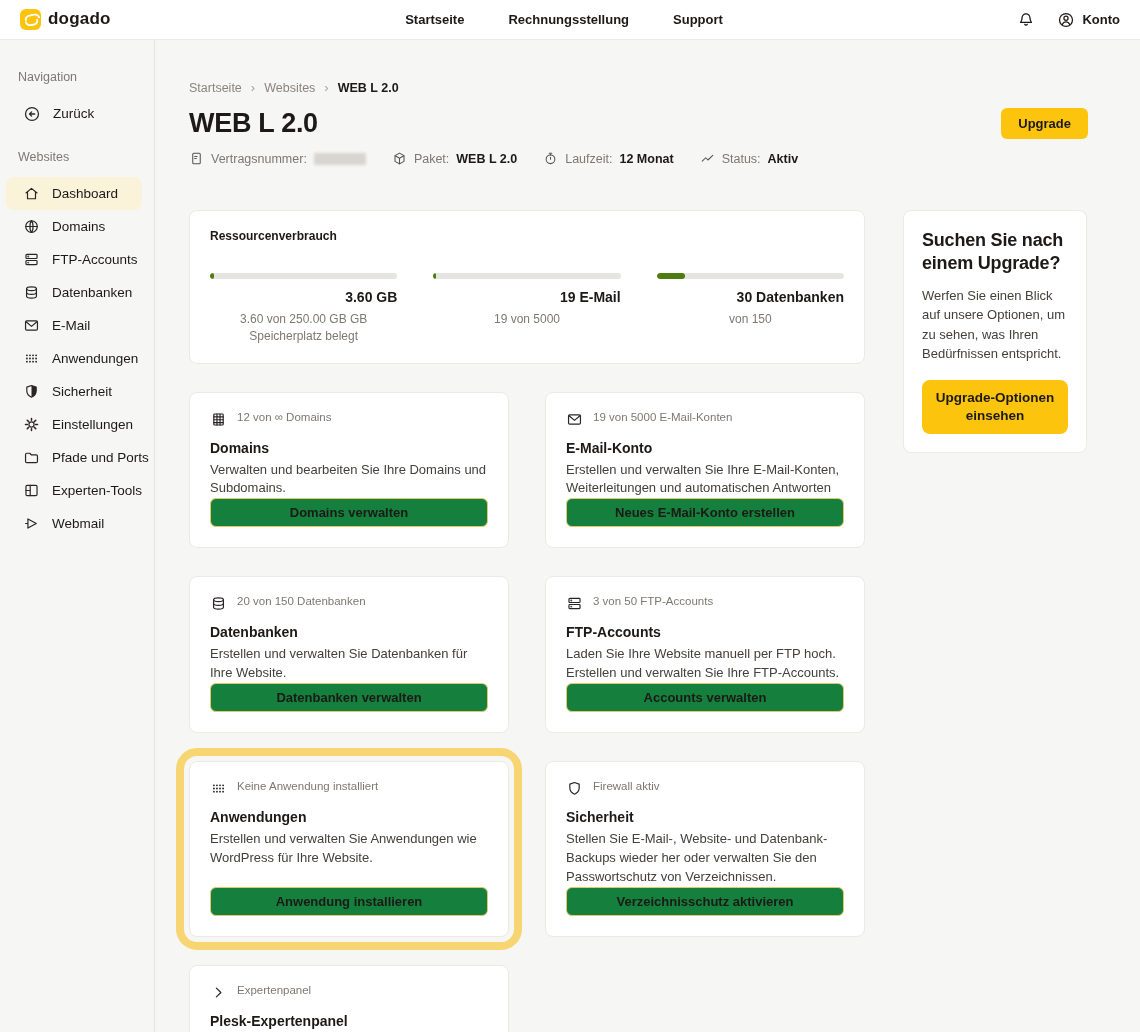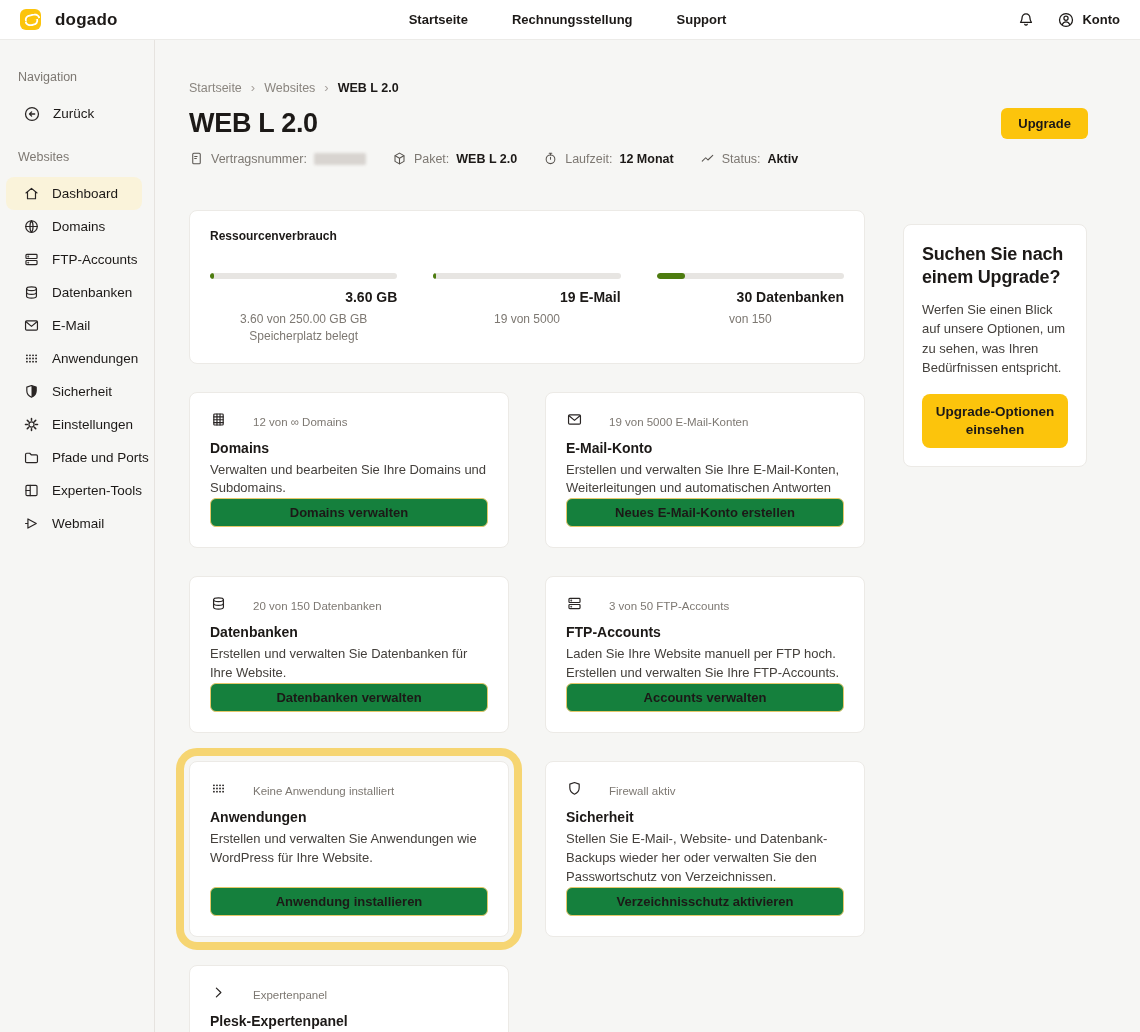--- a/index.html
+++ b/index.html
@@ -7,21 +7,21 @@
     --btn-border:#e4c86a; --active-bg:#faf3da;
     --ink:#1c1917; --ink2:#44403c; --muted:#7d7872; --line:#e9e6e2;
     --bg:#f6f6f4; --card:#ffffff;
   }
   *{box-sizing:border-box; margin:0; padding:0;}
   body{font-family:"Liberation Sans","DejaVu Sans",sans-serif; color:var(--ink); background:#fff;}
   .app{width:1140px; min-height:1032px; background:var(--bg);}
 
   
   .topbar{height:40px; background:#fff; border-bottom:1px solid #ecebe8; display:flex; align-items:center; padding:0 20px;}
-  .brand{display:flex; align-items:center; gap:14px;}
+  .brand{display:flex; gap:7px;}
   .brand-mark{width:21px; height:21px; border-radius:6px; background:var(--accent); position:relative; display:inline-block;}
   .brand-mark::after{content:""; position:absolute; left:4px; top:5px; width:12px; height:4px; border:2px solid #fff; border-radius:6px 6px 0 0; border-bottom:none; transform:rotate(-12deg);}
   .brand-mark::before{content:""; position:absolute; left:5px; bottom:4px; width:10px; height:4px; border:2px solid #fff; border-radius:0 0 6px 6px; border-top:none; transform:rotate(-12deg);}
   .brand-name{font-size:17px; font-weight:700; letter-spacing:.2px;}
   .topnav{flex:1; display:flex; justify-content:center; gap:44px;}
   .topnav a{font-size:13px; font-weight:600; color:var(--ink); text-decoration:none;}
   .top-right{display:flex; align-items:center; gap:22px;}
   .konto{display:flex; align-items:center; gap:7px; font-size:13px; font-weight:600; cursor:pointer;}
   .icbtn{display:flex; align-items:center; cursor:pointer;}
 
@@ -49,37 +49,37 @@
   .btn-upgrade{background:var(--accent); border:none; border-radius:6px; padding:8px 17px; font-size:13px; font-weight:700; font-family:inherit; color:var(--ink); cursor:pointer;}
 
   .meta-row{display:flex; align-items:center; gap:26px; font-size:12.5px; color:var(--muted); margin-bottom:44px;}
   .meta{display:flex; align-items:center; gap:7px;}
   .meta b{color:var(--ink); font-weight:700;}
   .meta svg{color:#57534e;}
   .redacted{display:inline-block; width:52px; height:12px; background:#d8d4d0; border-radius:2px; filter:blur(1.5px);}
 
   .content{display:flex; gap:38px; align-items:flex-start;}
   .col-main{width:676px;}
-  .col-side{width:184px;margin-top:14px;}
+  .col-side{width:184px;}
 
   .card{background:var(--card); border:1px solid #eceae6; border-radius:8px; padding:18px 20px 20px; display:flex; flex-direction:column;}
 
   
   .res-card{margin-bottom:28px; min-height:114px; flex-direction:row; gap:36px; flex-wrap:wrap; padding-bottom:18px;}
   .res-title{width:100%; font-size:12px; font-weight:700; margin-bottom:0;}
   .res-col{flex:1; min-width:0; margin-top:-6px;}
   .track{height:6px; border-radius:4px; background:#e7e5e2; overflow:hidden; margin-bottom:10px;}
   .fill{height:100%; border-radius:4px; background:var(--green); width:0;}
   .res-val{font-size:14px; font-weight:700; margin-bottom:6px;text-align:right;}
   .res-cap{font-size:12px; color:var(--muted); line-height:1.4;text-align:center;}
 
   .card-row{display:flex; gap:36px; margin-bottom:28px;}
   .card-row .card{flex:1;}
   .mh1{min-height:155px;} .mh2{min-height:142px;} .mh3{min-height:162px;} .mh4{min-height:124px;}
-  .badge-row{display:flex; align-items:flex-end; gap:26px; margin-bottom:12px; color:var(--muted);}
+  .badge-row{display:flex; align-items:flex-start; gap:10px; margin-bottom:12px; color:var(--muted);}
   .badge-row svg{color:#292524;}
   .badge-txt{font-size:11.5px;}
   .card-title{font-size:14px; font-weight:700; margin-bottom:5px;}
   .card-body{font-size:13px; color:var(--ink2); line-height:1.45;}
   .btn-outline{margin-top:auto; width:100%; background:#15803d; border:1px solid var(--btn-border); border-radius:6px; padding:6px 10px; font-size:13px; font-weight:700; font-family:inherit; color:var(--ink); cursor:pointer; display:flex; align-items:center; justify-content:center; gap:8px;}
   .card .btn-outline{margin-top:auto;}
   .card-body + .btn-outline{margin-top:auto;}
   .highlight{outline:8px solid var(--accent-soft); outline-offset:5px;}
   .plesk-row{margin-top:4px;}
   .plesk-row .card{flex:0 0 320px;}

